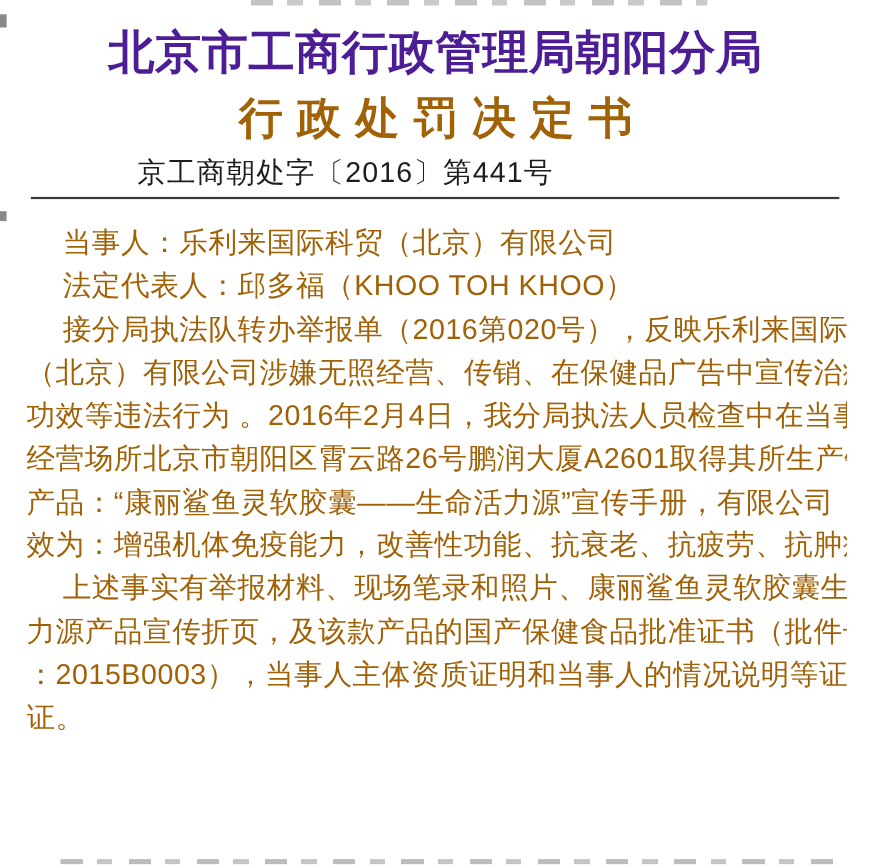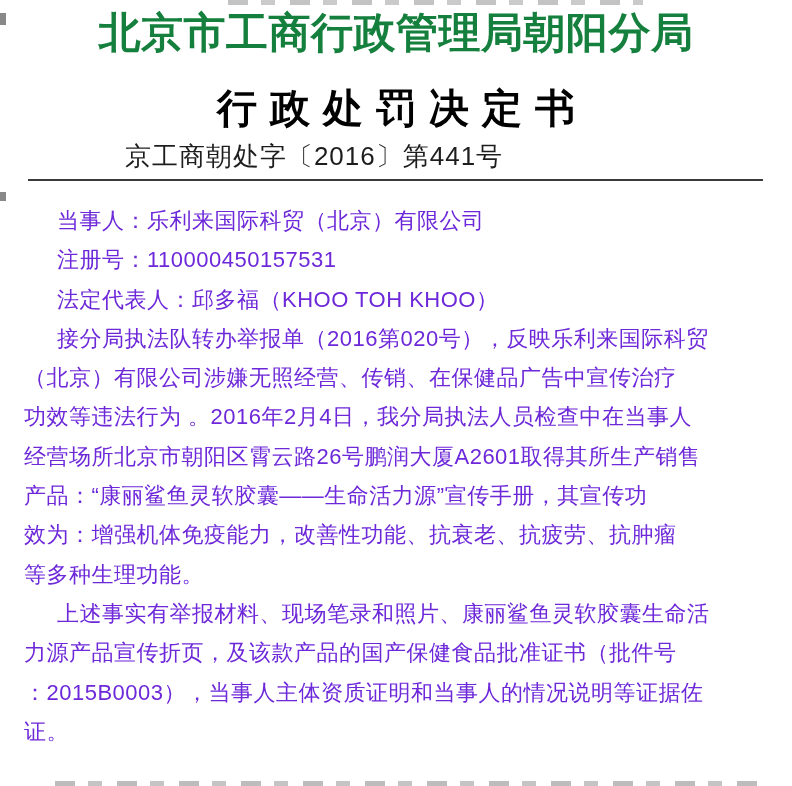--- a/index.html
+++ b/index.html
@@ -13,42 +13,41 @@
     height: 786px;
     background: #ffffff;
     overflow: hidden;
     font-family: "Liberation Sans", "DejaVu Sans", sans-serif;
     color: #1a1a1a;
   }
 
   
   .doc-title {
     position: absolute;
-    top: 8px;
+    top: 20px;
     left: 0;
     width: 792px;
     text-align: center;
     font-size: 42px;
     line-height: 56px;
     font-weight: 700;
-    color: #15803d;
+    color: #4c1d95;
     letter-spacing: 0.5px;
     white-space: nowrap;
-    font-family: Liberation Mono, monospace;
   }
   .doc-subtitle {
     position: absolute;
     top: 82px;
     left: 0;
     width: 792px;
     text-align: center;
     font-size: 40px;
     line-height: 52px;
     font-weight: 700;
-    color: #000000;
+    color: #a16207;
     letter-spacing: 13px;
     padding-left: 13px;   
     box-sizing: border-box;
     white-space: nowrap;
   }
   .doc-number {
     position: absolute;
     top: 139px;
     left: 0;
     width: 628px;
@@ -71,27 +70,27 @@
   }
 
   
   .doc-body {
     position: absolute;
     top: 201px;
     left: 24px;
     width: 746px;
   }
   .line {
-    font-size: 22px;
+    font-size: 26px;
     line-height: 39.3px;
     height: 39.3px;
     letter-spacing: 0.5px;
     white-space: nowrap;
     overflow: hidden;
-    color: #6d28d9;
+    color: #a16207;
   }
   .line.indent {
     padding-left: 33px;
   }
 
   
   .edge-artifact {
     position: absolute;
     height: 5px;
     opacity: 0.45;
@@ -134,29 +133,27 @@
   <div class="speck s2"></div>
 
   <div class="doc-title">北京市工商行政管理局朝阳分局</div>
   <div class="doc-subtitle">行政处罚决定书</div>
   <div class="doc-number">京工商朝处字〔2016〕第441号</div>
 
   <div class="rule"></div>
 
   <div class="doc-body">
     <div class="line indent">当事人：乐利来国际科贸（北京）有限公司</div>
-    <div class="line indent">注册号：110000450157531</div>
     <div class="line indent">法定代表人：邱多福（KHOO TOH KHOO）</div>
     <div class="line indent">接分局执法队转办举报单（2016第020号），反映乐利来国际科贸</div>
     <div class="line">（北京）有限公司涉嫌无照经营、传销、在保健品广告中宣传治疗</div>
     <div class="line">功效等违法行为 。2016年2月4日，我分局执法人员检查中在当事人</div>
     <div class="line">经营场所北京市朝阳区霄云路26号鹏润大厦A2601取得其所生产销售</div>
-    <div class="line">产品：“康丽鲨鱼灵软胶囊——生命活力源”宣传手册，其宣传功</div>
+    <div class="line">产品：“康丽鲨鱼灵软胶囊——生命活力源”宣传手册，有限公司</div>
     <div class="line">效为：增强机体免疫能力，改善性功能、抗衰老、抗疲劳、抗肿瘤</div>
-    <div class="line">等多种生理功能。</div>
     <div class="line indent">上述事实有举报材料、现场笔录和照片、康丽鲨鱼灵软胶囊生命活</div>
     <div class="line">力源产品宣传折页，及该款产品的国产保健食品批准证书（批件号</div>
     <div class="line">：2015B0003），当事人主体资质证明和当事人的情况说明等证据佐</div>
     <div class="line">证。</div>
   </div>
 
   <div class="edge-artifact bottom"></div>
 
 </div>
 

